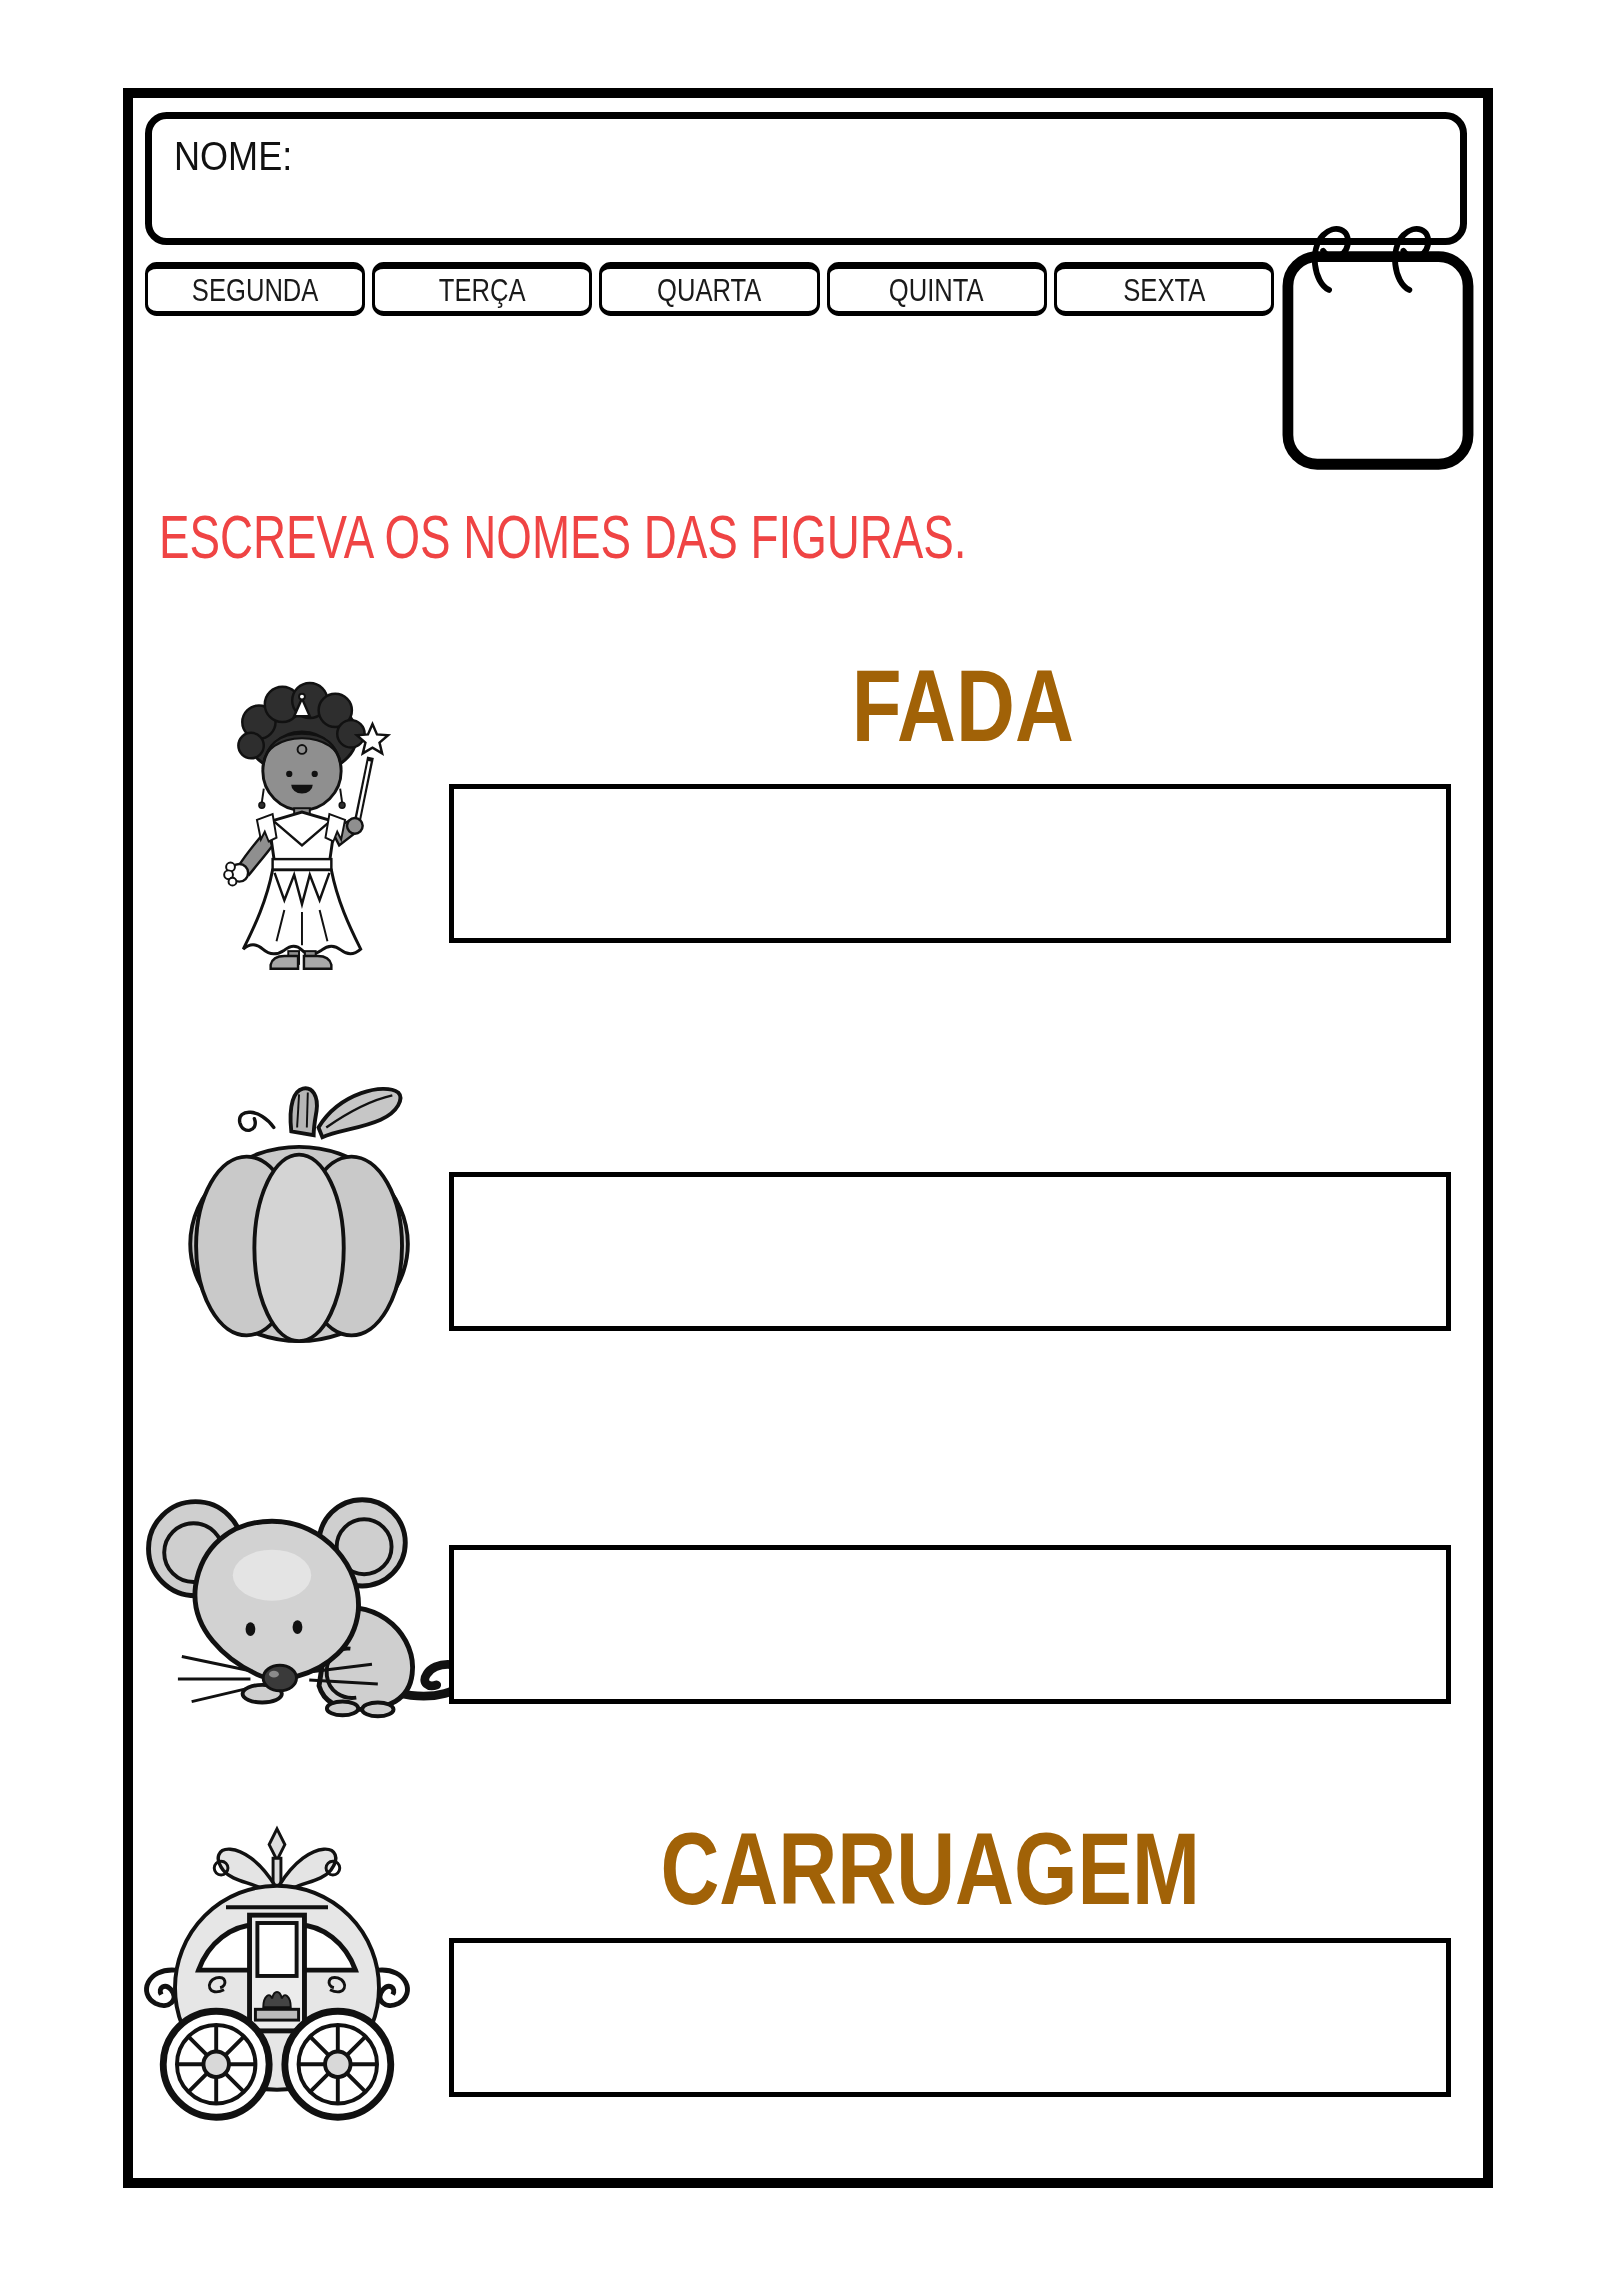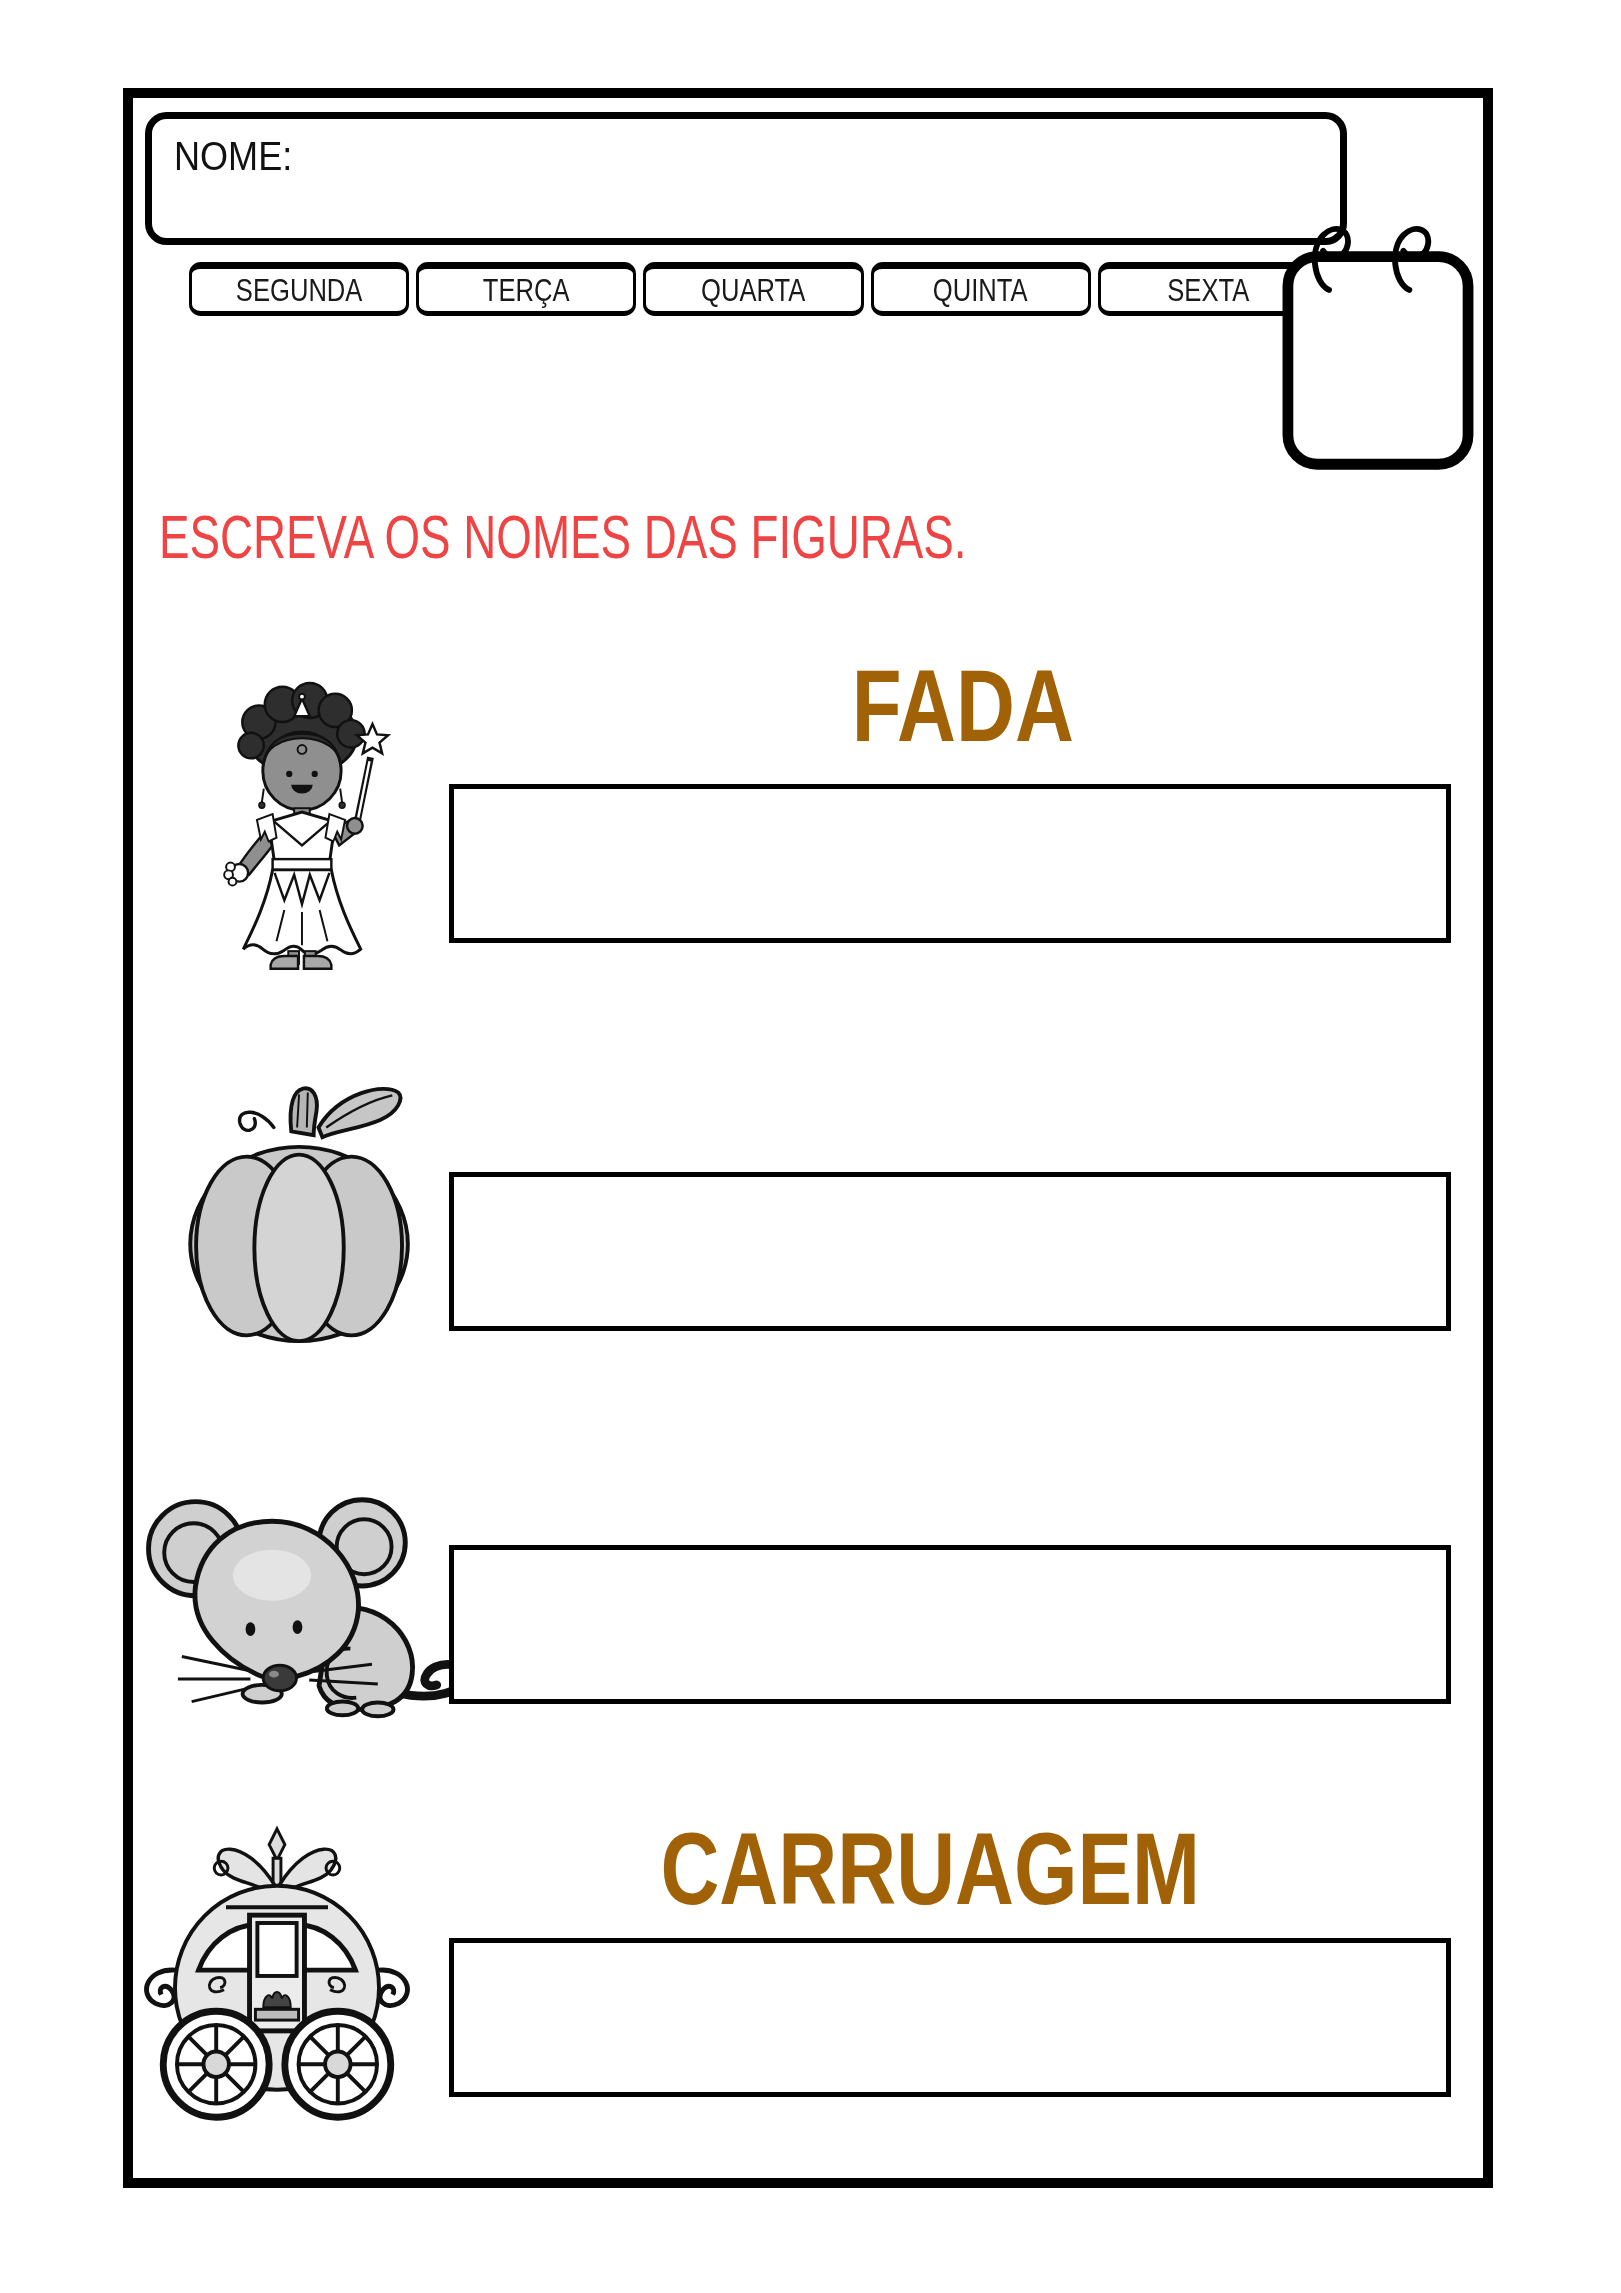--- a/index.html
+++ b/index.html
@@ -6,32 +6,32 @@
   html,body{margin:0;padding:0;background:#ffffff;}
   .page{
     position:relative;width:1621px;height:2294px;background:#ffffff;
     font-family:"Liberation Sans",sans-serif;color:#000;overflow:hidden;
   }
   .frame{
     position:absolute;left:123px;top:88px;width:1370px;height:2100px;
     border:10.8px solid #000;box-sizing:border-box;background:#fff;
   }
   .name-box{
-    position:absolute;left:145px;top:112px;width:1202px;height:133px;
+    position:absolute;left:145px;top:112px;width:1322px;height:133px;
     border:7.8px solid #000;border-radius:21.6px;box-sizing:border-box;background:#fff;
   }
   .name-label{
     position:absolute;left:21.6px;top:13.7px;font-size:41px;color:#111;
   }
   .cond{display:inline-block;transform:scaleX(0.88);transform-origin:0 50%;white-space:nowrap;}
   .cond75{display:inline-block;transform:scaleX(0.75);transform-origin:0 50%;white-space:nowrap;}
   .condc{display:inline-block;transform:scaleX(0.8);transform-origin:50% 50%;white-space:nowrap;}
   .tabs-row{
     position:absolute;left:145px;top:262px;width:1129px;height:54px;
-    display:flex;gap:6.9px;box-sizing:border-box;margin-left:44px;
+    display:flex;gap:6.9px;box-sizing:border-box;
   }
   .tab{
     flex:1;border:3.9px solid #000;border-top-width:7.8px;border-bottom-width:5.9px;
     border-radius:11.8px;box-sizing:border-box;background:#fff;
     display:flex;align-items:center;justify-content:center;
     font-size:32px;color:#1a1a1a;
   }
   .notepad{position:absolute;left:1272px;top:196px;width:210px;height:280px;}
   .objective{
     position:absolute;left:140px;top:351px;font-size:30px;line-height:42px;color:#111;

